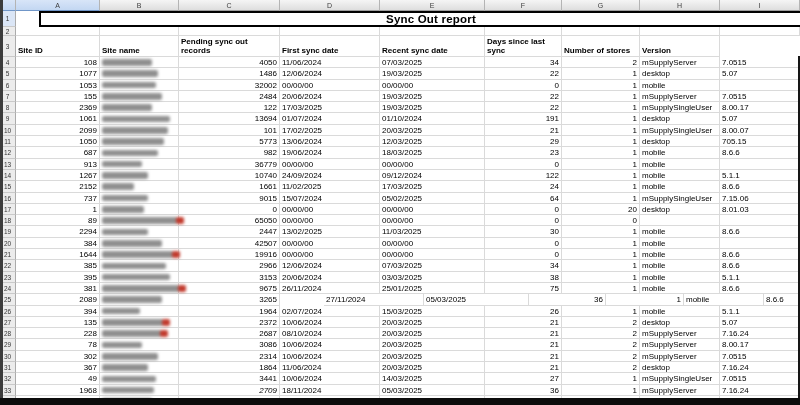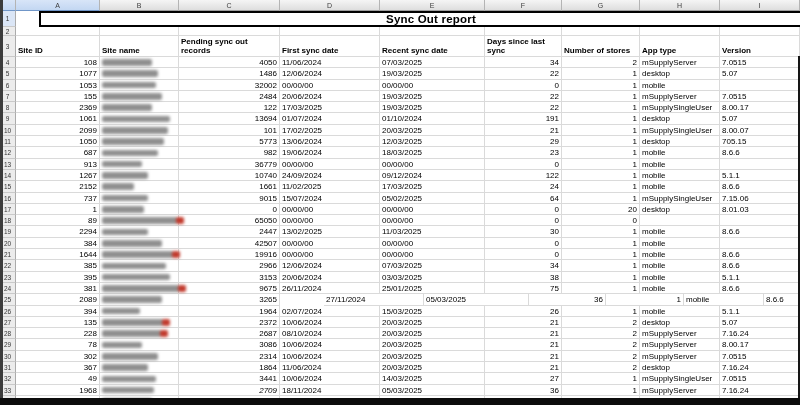--- a/index.html
+++ b/index.html
@@ -128,23 +128,20 @@
       <div class="cell " style="width: 105px;">
         <div class="hlabel">Recent sync date</div>
       </div>
       <div class="cell " style="width: 77px;">
         <div class="hlabel">Days since last sync</div>
       </div>
       <div class="cell " style="width: 78px;">
         <div class="hlabel">Number of stores</div>
       </div>
       <div class="cell " style="width: 80px;">
-        <div class="hlabel">App type</div>
-      </div>
-      <div class="cell " style="width: 80px;">
         <div class="hlabel">Version</div>
       </div>
     </div>
 
   <div id="grid-rows">
       <div class="grid-row data-row">
         <div class="cell rownum" style="width: 16px;">4</div>
         <div class="cell num" style="width: 84px;">108</div>
         <div class="cell txt" style="width: 79px;">
           <div class="redact" style="width: 50px;"></div>

